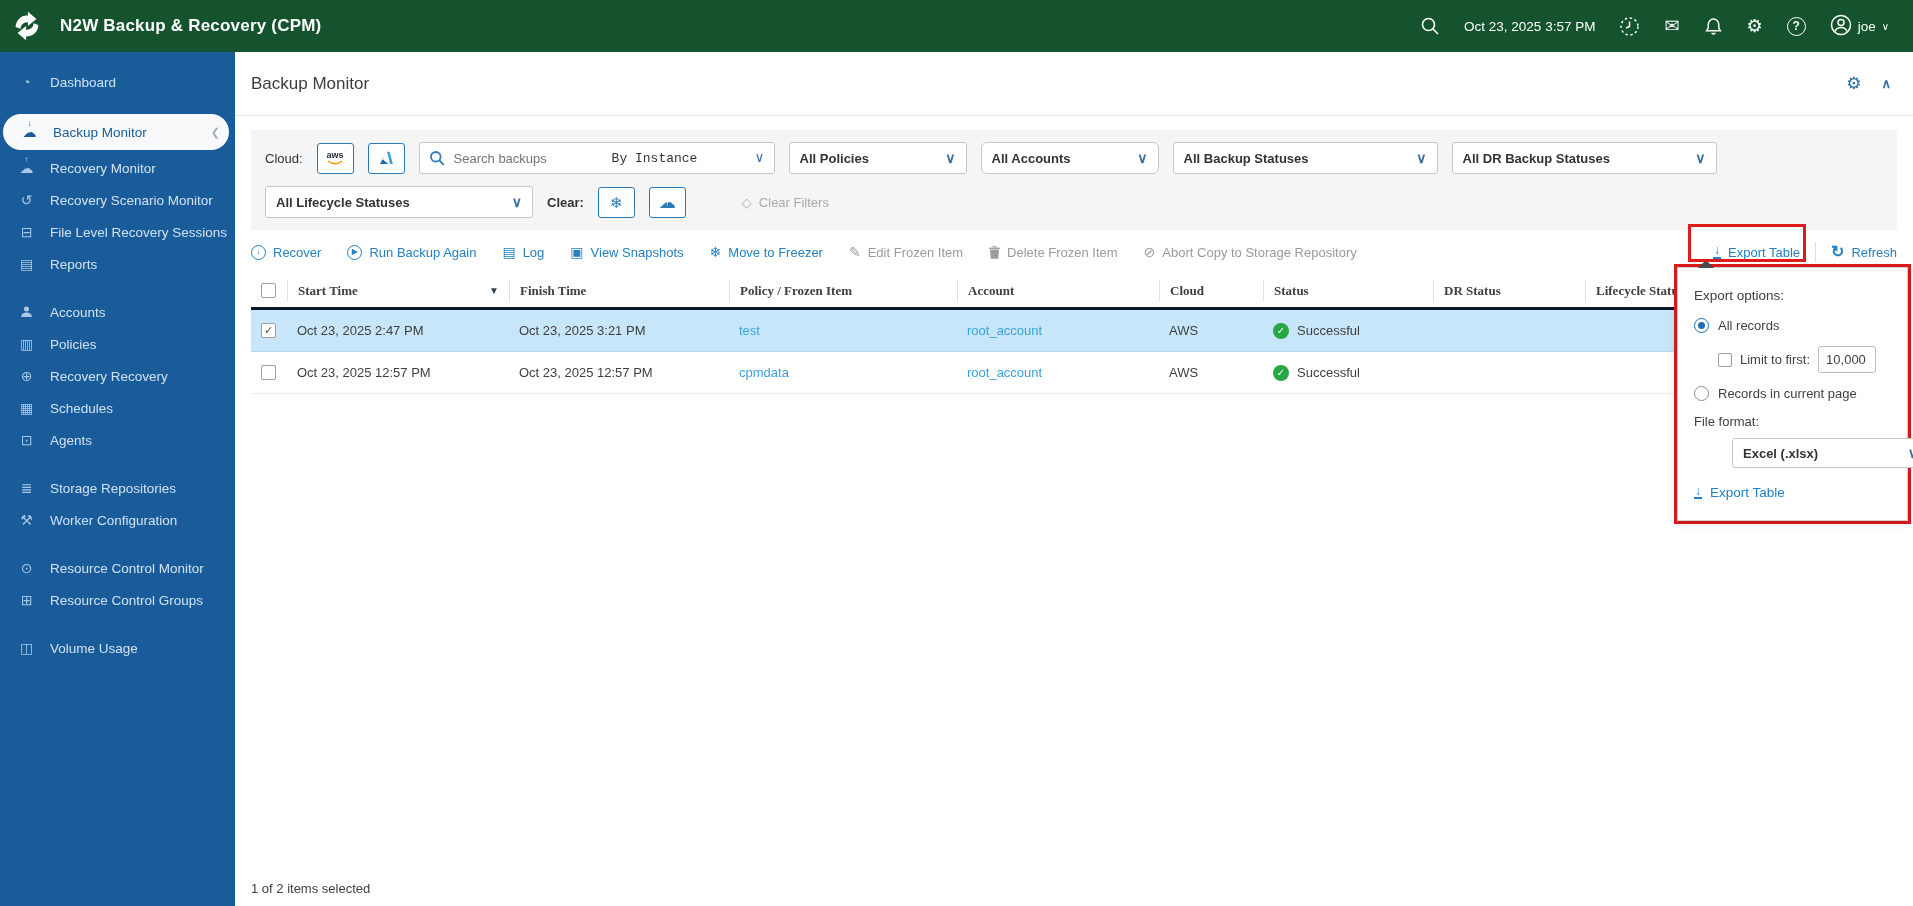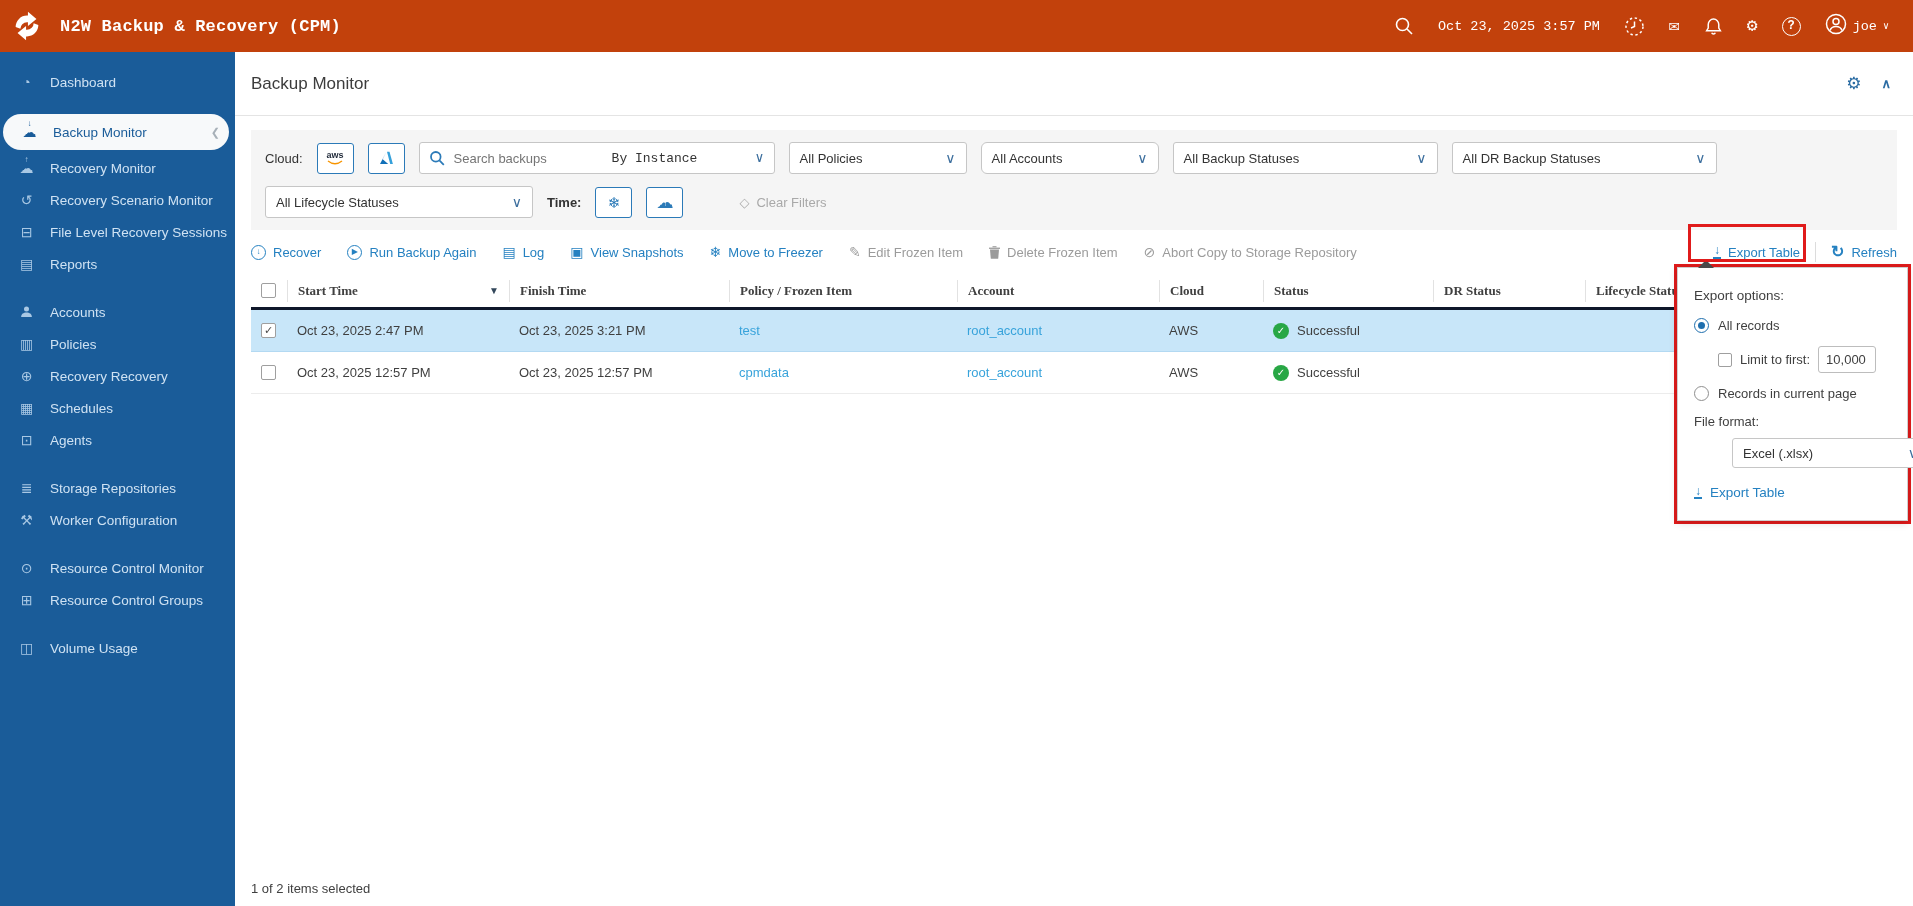--- a/index.html
+++ b/index.html
@@ -2,21 +2,21 @@
 <html><head>
 <meta charset="utf-8">
 <style>
   * { box-sizing:border-box; margin:0; padding:0; }
   html,body { width:1913px; height:906px; }
   body { position:relative; overflow:hidden; background:#fff;
          font-family:"Liberation Sans", sans-serif; color:#3f3f3f; }
 
   
   .topbar { position:absolute; top:0; left:0; right:0; height:52px;
-            background:#c2410c; display:flex; align-items:center; color:#fff; z-index:6;font-family:Liberation Mono, monospace; }
+            background:#14532d; display:flex; align-items:center; color:#fff; z-index:6; }
   .logo { margin:0 16px 0 10px; display:flex; }
   .app-title { font-size:17px; font-weight:bold; letter-spacing:.2px; }
   .topbar-right { margin-left:auto; display:flex; align-items:center; gap:24px; padding-right:24px; }
   .tb-ico { display:flex; align-items:center; justify-content:center; cursor:pointer; }
   .tb-glyph { font-size:18px; line-height:1; color:#fff; }
   .datetime { font-size:13.5px; }
   .qcircle { width:19px; height:19px; border:1.6px solid #fff; border-radius:50%;
              display:flex; align-items:center; justify-content:center; font-size:12px; font-weight:bold; }
   .userbox { display:flex; align-items:center; gap:6px; font-size:13.5px; cursor:pointer; }
   .chev-sm { font-size:10px; }
@@ -62,21 +62,21 @@
   .search-box { display:flex; align-items:center; background:#fff;
                 border:1px solid #c6c6c6; border-radius:3px; height:32px; width:356px; }
   .search-box .sico { margin:0 9px; display:flex; }
   .search-input { border:none; outline:none; flex:1; min-width:0; font-size:13px;
                   font-family:inherit; color:#333; background:transparent; }
   .search-scope { display:flex; align-items:center; justify-content:space-between;
                   width:168px; padding:0 10px 0 6px; font-size:13px; color:#333;
                   height:100%; cursor:pointer;font-family:Liberation Mono, monospace; }
   .dd { background:#fff; border:1px solid #c6c6c6; border-radius:3px; height:32px;
         display:flex; align-items:center; justify-content:space-between;
-        padding:0 10px; font-size:13px; color:#333; cursor:pointer; flex:none; }
+        padding:0 10px; font-size:13px; color:#333; cursor:pointer; flex:none;font-weight:bold; }
   .chev { color:#3d6f9e; font-size:14px; line-height:1; }
   .clear-filters { color:#a9a9a9; font-size:13px; display:flex; align-items:center;
                    gap:7px; margin-left:42px; }
 
   
   .toolbar { display:flex; align-items:center; padding:12px 16px 8px; font-size:13px; }
   .tb-actions { display:flex; align-items:center; gap:26px; }
   .tb-action { display:flex; align-items:center; gap:7px; color:#2581c1; cursor:pointer; white-space:nowrap; }
   .tb-action.disabled { color:#9b9b9b; cursor:default; }
   .tb-action .ig { font-size:14px; line-height:1; display:flex; }
@@ -324,21 +324,21 @@
             <span>All DR Backup Statuses</span>
             <span class="chev">∨</span>
           </span>
         </span>
     </div>
     <div class="f-row">
       <span class="dd" style="width:268px">
         <span>All Lifecycle Statuses</span>
         <span class="chev">∨</span>
       </span>
-      <span class="flabel" style="font-weight:bold">Time:</span>
+      <span class="flabel" style="font-weight:bold">Clear:</span>
       <span class="icon-btn">
         <span class="blue-glyph">❄</span>
       </span>
       <span class="icon-btn">
         <span class="cstack2">☁<b>↑</b></span>
       </span>
       <span class="clear-filters">
         <span>◇</span>
         <span>Clear Filters</span>
       </span>

